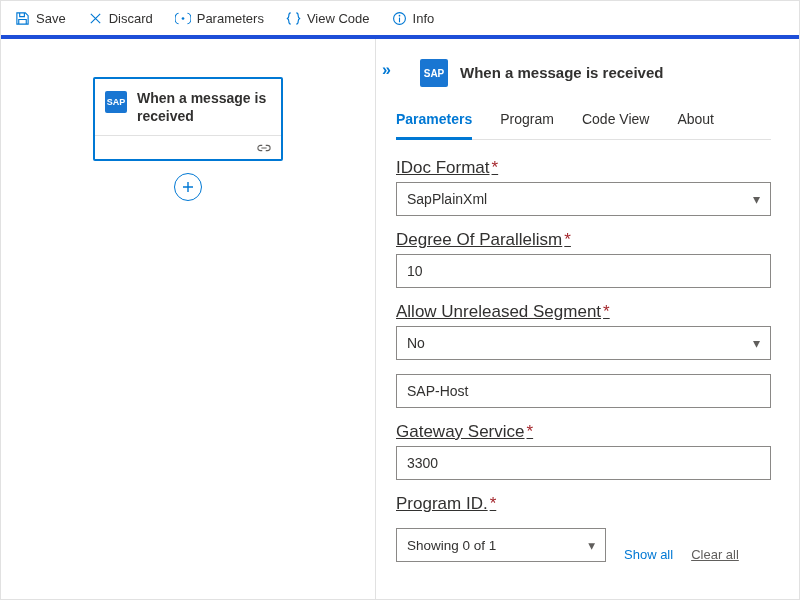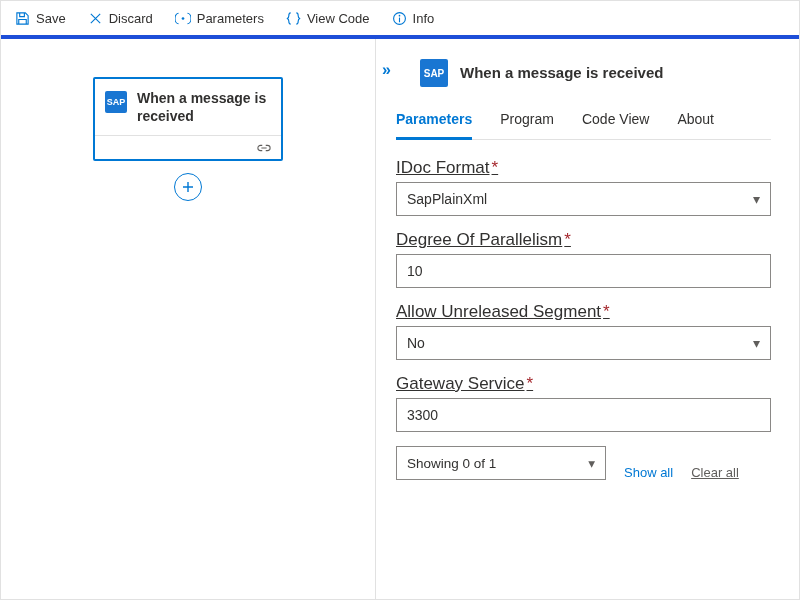--- a/index.html
+++ b/index.html
@@ -137,28 +137,30 @@
 
     <div class="field">
       <label class="flabel"><span>Allow Unreleased Segment</span><span class="req">*</span></label>
       <div class="select">
         <span>No</span>
         <span class="chev">▾</span>
       </div>
     </div>
 
     <div class="field">
+      <input class="input" value="SAP-Host" style="">
     </div>
 
     <div class="field">
       <label class="flabel"><span>Gateway Service</span><span class="req">*</span></label>
       <input class="input" value="3300" style="">
     </div>
 
     <div class="field">
+      <label class="flabel"><span>Program ID.</span><span class="req">*</span></label>
     </div>
 
     <div class="adv-sec">
       <div class="adv-row">
         <div class="select">
           <span>Showing 0 of 1</span>
           <span class="chev">▾</span>
         </div>
         <a class="link">Show all</a>
         <a class="link muted">Clear all</a>

